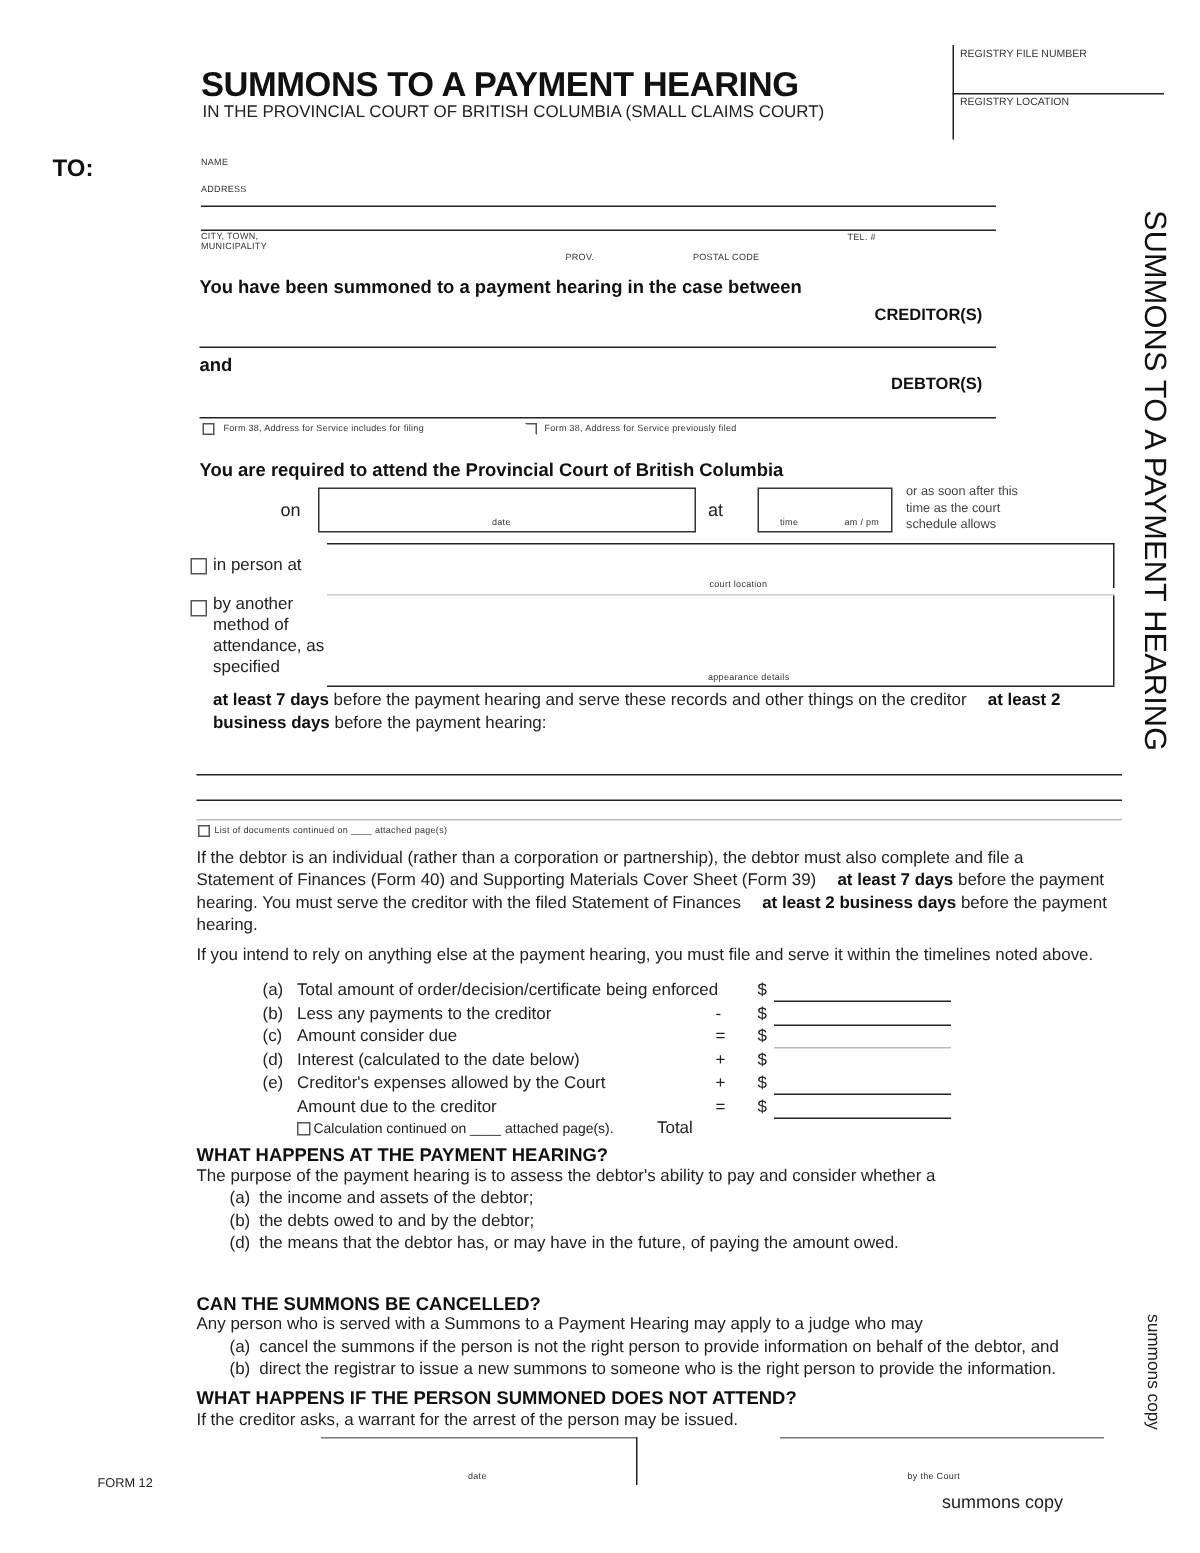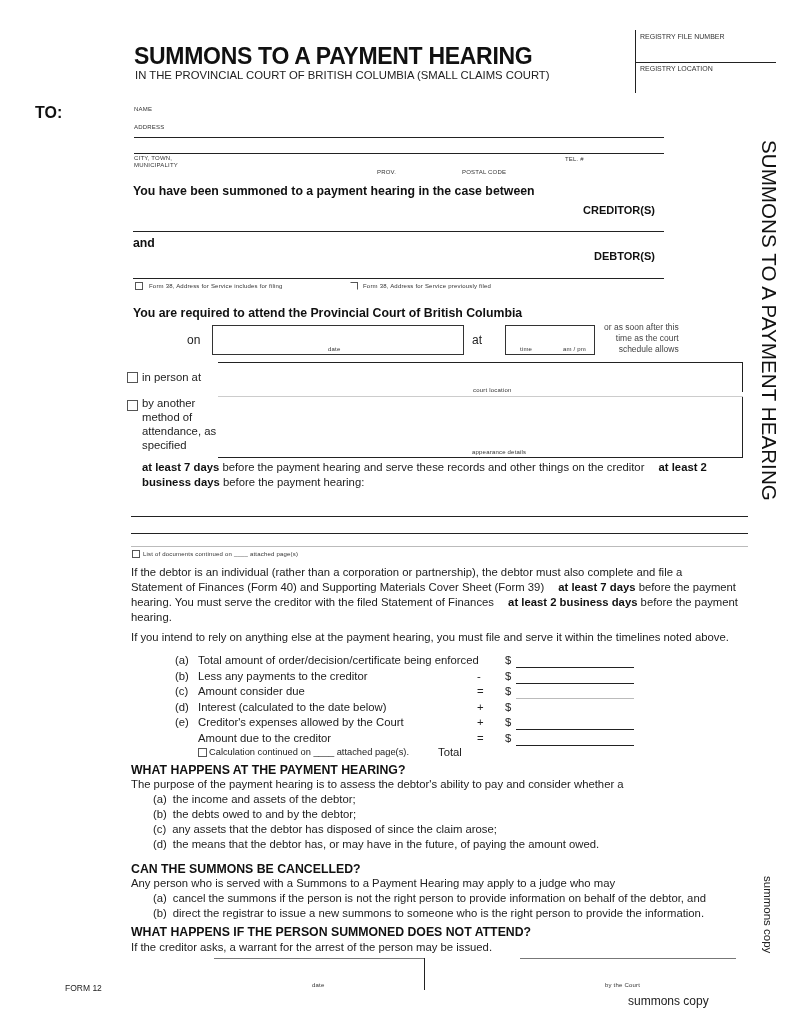--- a/index.html
+++ b/index.html
@@ -61,21 +61,21 @@
 <div class="abs tiny" style="left:363px; top:283px;">Form 38, Address for Service previously filed</div>
 
 <div class="abs" style="left:133px; top:306px; font-size:12.3px; font-weight:bold; color:#111;">You are required to attend the Provincial Court of British Columbia</div>
 <div class="abs" style="left:187px; top:333px; font-size:12px; color:#222;">on</div>
 <div class="box" style="left:212px; top:325px; width:252px; height:30px;"></div>
 <div class="abs tiny" style="left:328px; top:346px;">date</div>
 <div class="abs" style="left:472px; top:333px; font-size:12px; color:#222;">at</div>
 <div class="box" style="left:505px; top:325px; width:90px; height:30px;"></div>
 <div class="abs tiny" style="left:520px; top:346px;">time</div>
 <div class="abs tiny" style="left:563px; top:346px;">am / pm</div>
-<div class="abs" style="left:604px; top:322px; font-size:8.5px; line-height:11px; color:#444;text-align:right;">
+<div class="abs" style="left:604px; top:322px; font-size:8.5px; line-height:11px; color:#444;">
   <div>or as soon after this</div>
   <div>time as the court</div>
   <div>schedule allows</div>
 </div>
 
 <div class="hline" style="left:218px; top:362px; width:525px;"></div>
 <div class="vline" style="left:742px; top:362px; height:30px;"></div>
 <div class="hline light" style="left:218px; top:396px; width:525px; border-top-color:#ccc;"></div>
 <div class="vline" style="left:742px; top:397px; height:60px;"></div>
 <div class="hline" style="left:218px; top:457px; width:525px;"></div>
@@ -164,21 +164,20 @@
     <span class="abs" style="left:34px; top:0; font-size:9.3px;">Calculation continued on ____ attached page(s).</span>
   </div>
 </div>
 
 <div class="abs sec-h" style="left:131px; top:763px;">WHAT HAPPENS AT THE PAYMENT HEARING?</div>
 <div class="abs body-text" style="left:131px; top:777px; width:620px;">
   <div>The purpose of the payment hearing is to assess the debtor's ability to pay and consider whether a</div>
   <div id="hearing-items">
       <div style="padding-left: 22px; white-space: nowrap;"><span style="margin-right: 6px;">(a)</span><span>the income and assets of the debtor;</span></div>
       <div style="padding-left: 22px; white-space: nowrap;"><span style="margin-right: 6px;">(b)</span><span>the debts owed to and by the debtor;</span></div>
-      <div style="padding-left: 22px; white-space: nowrap;"><span style="margin-right: 6px;">(c)</span><span>any assets that the debtor has disposed of since the claim arose;</span></div>
       <div style="padding-left: 22px; white-space: nowrap;"><span style="margin-right: 6px;">(d)</span><span>the means that the debtor has, or may have in the future, of paying the amount owed.</span></div>
     </div>
 </div>
 
 <div class="abs sec-h" style="left:131px; top:862px;">CAN THE SUMMONS BE CANCELLED?</div>
 <div class="abs body-text" style="left:131px; top:876px; width:630px;">
   <div>Any person who is served with a Summons to a Payment Hearing may apply to a judge who may</div>
   <div id="cancel-items">
       <div style="padding-left: 22px; white-space: nowrap;"><span style="margin-right: 6px;">(a)</span><span>cancel the summons if the person is not the right person to provide information on behalf of the debtor, and</span></div>
       <div style="padding-left: 22px; white-space: nowrap;"><span style="margin-right: 6px;">(b)</span><span>direct the registrar to issue a new summons to someone who is the right person to provide the information.</span></div>

